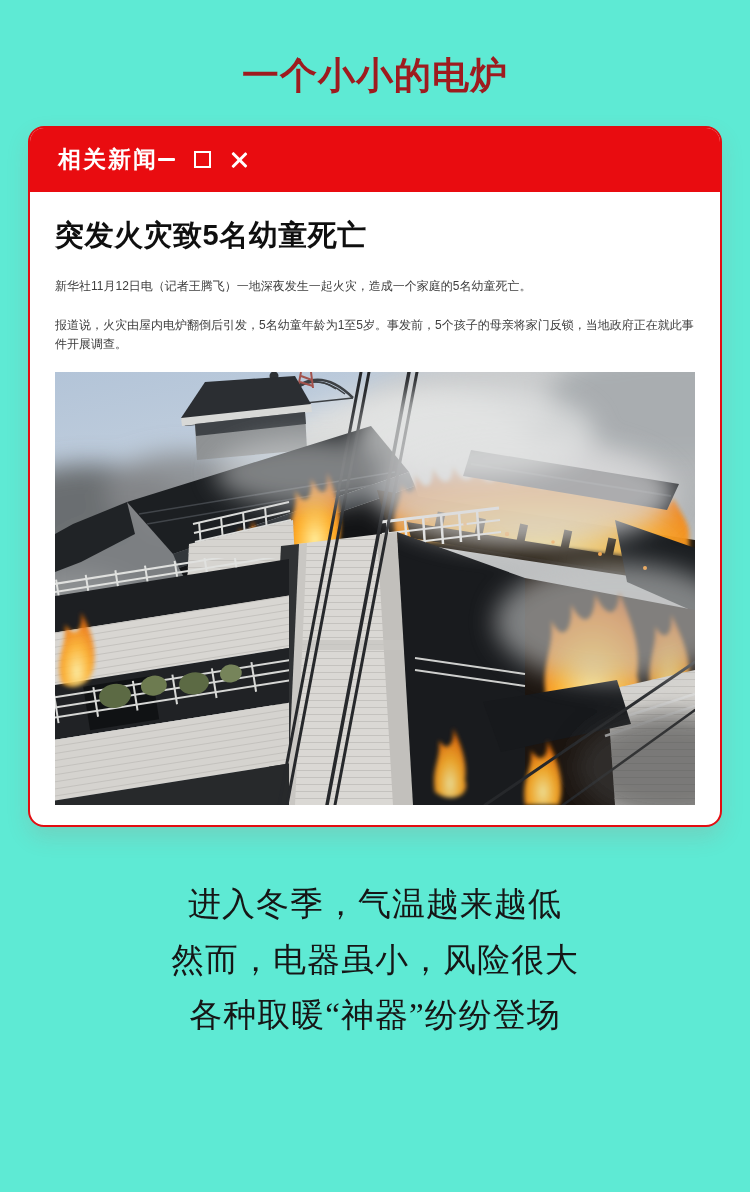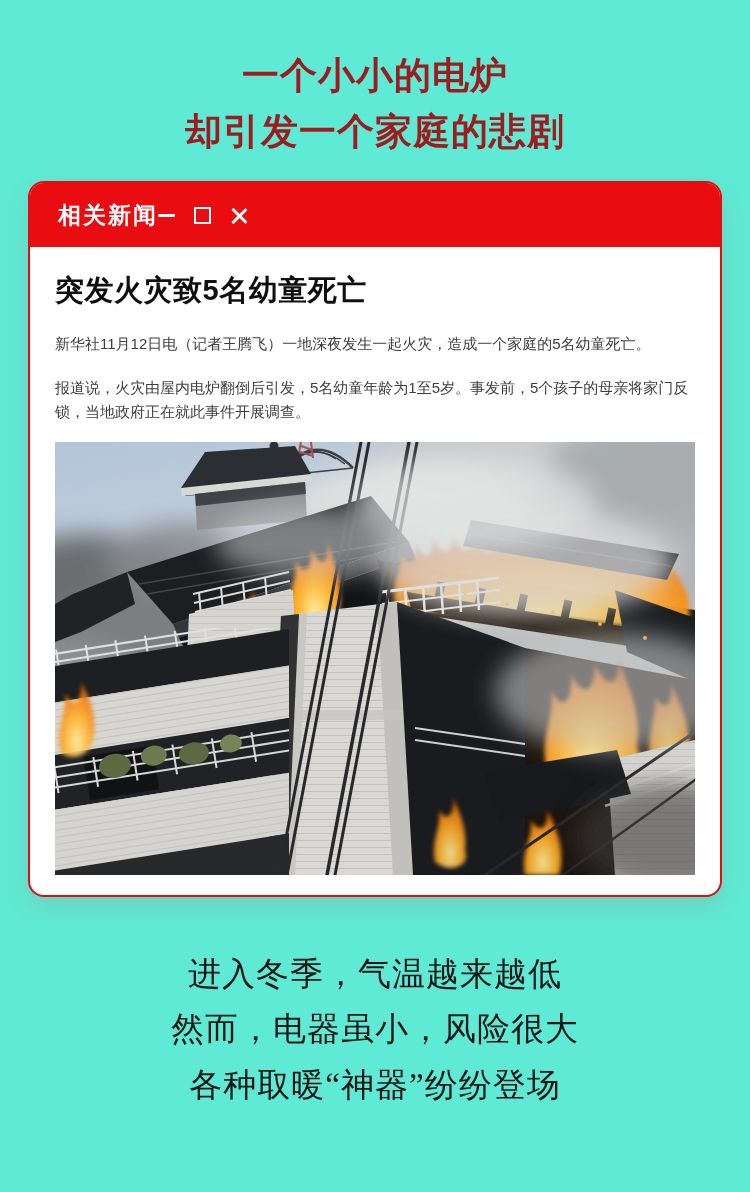--- a/index.html
+++ b/index.html
@@ -20,35 +20,34 @@
   .ctrl.min{width:17px;height:3px;background:#fff;border-radius:1px;}
   .ctrl.max{width:13px;height:13px;border:2.5px solid #fff;background:transparent;}
   .ctrl.close{position:relative;width:17px;height:17px;}
   .ctrl.close::before,.ctrl.close::after{content:"";position:absolute;left:7.5px;top:-1px;
     width:2.6px;height:20px;background:#fff;border-radius:1px;}
   .ctrl.close::before{transform:rotate(45deg);}
   .ctrl.close::after{transform:rotate(-45deg);}
   
   .card-body{padding:2px 25px 20px;}
   .headline{margin:22px 0 12px;font-size:29px;font-weight:800;color:#0f0f0f;letter-spacing:0.5px;}
-  .para{margin:21px 0 0;font-size:15px;color:#3d3d3d;line-height:1.55;}
+  .para{margin:21px 0 0;font-size:12px;color:#3d3d3d;line-height:1.55;}
   .photo{margin-top:19px;width:640px;height:433px;line-height:0;}
   
   .poster-footer{margin-top:50px;text-align:center;color:#161616;
     font-family:"Liberation Serif","DejaVu Serif",serif;
     font-size:33px;line-height:1.68;letter-spacing:1px;}
 </style>
 </head>
 <body>
 
 <div class="page">
 
   <header class="poster-header">
     <div>一个小小的电炉</div>
-    <div>却引发一个家庭的悲剧</div>
   </header>
 
   <section class="news-window">
     <div class="titlebar">
       <span class="wtitle">相关新闻</span>
       <div class="controls">
         <span class="ctrl min"></span>
         <span class="ctrl max"></span>
         <span class="ctrl close"></span>
       </div>

